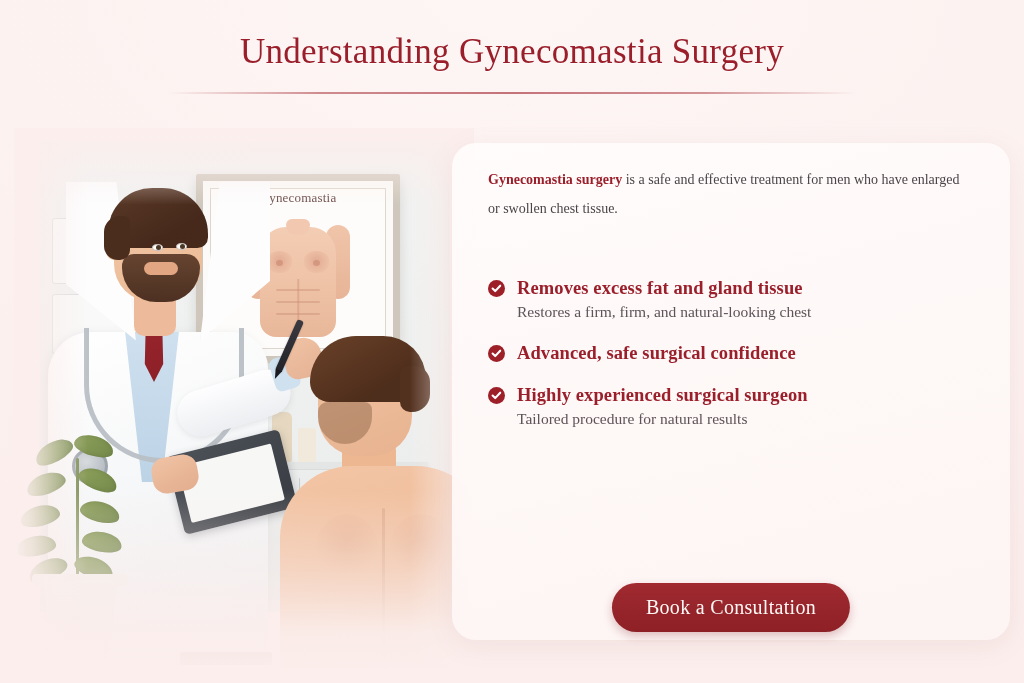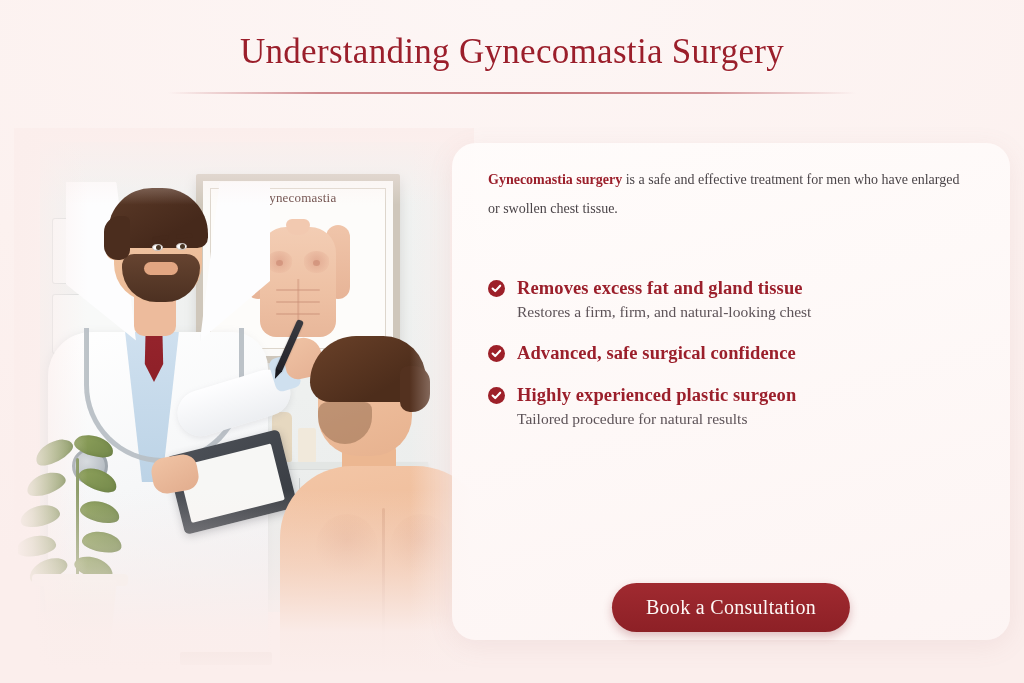--- a/index.html
+++ b/index.html
@@ -355,21 +355,21 @@
         </span>
         <div class="b-title">Advanced, safe surgical confidence</div>
       </div>
 
       <div class="bullet">
         <span class="check">
           <svg width="11" height="11" viewBox="0 0 11 11">
               <path d="M1.6 5.6 L4.2 8.1 L9.2 2.7" fill="none" stroke="#ffffff" stroke-width="2.1" stroke-linecap="round" stroke-linejoin="round"></path>
             </svg>
         </span>
-        <div class="b-title">Highly experienced plastic surgeon</div>
+        <div class="b-title">Highly experienced surgical surgeon</div>
         <div class="b-sub">Tailored procedure for natural results</div>
       </div>
 
 
     </div>
 
 
     <button class="cta">Book a Consultation</button>
 
   </div>

